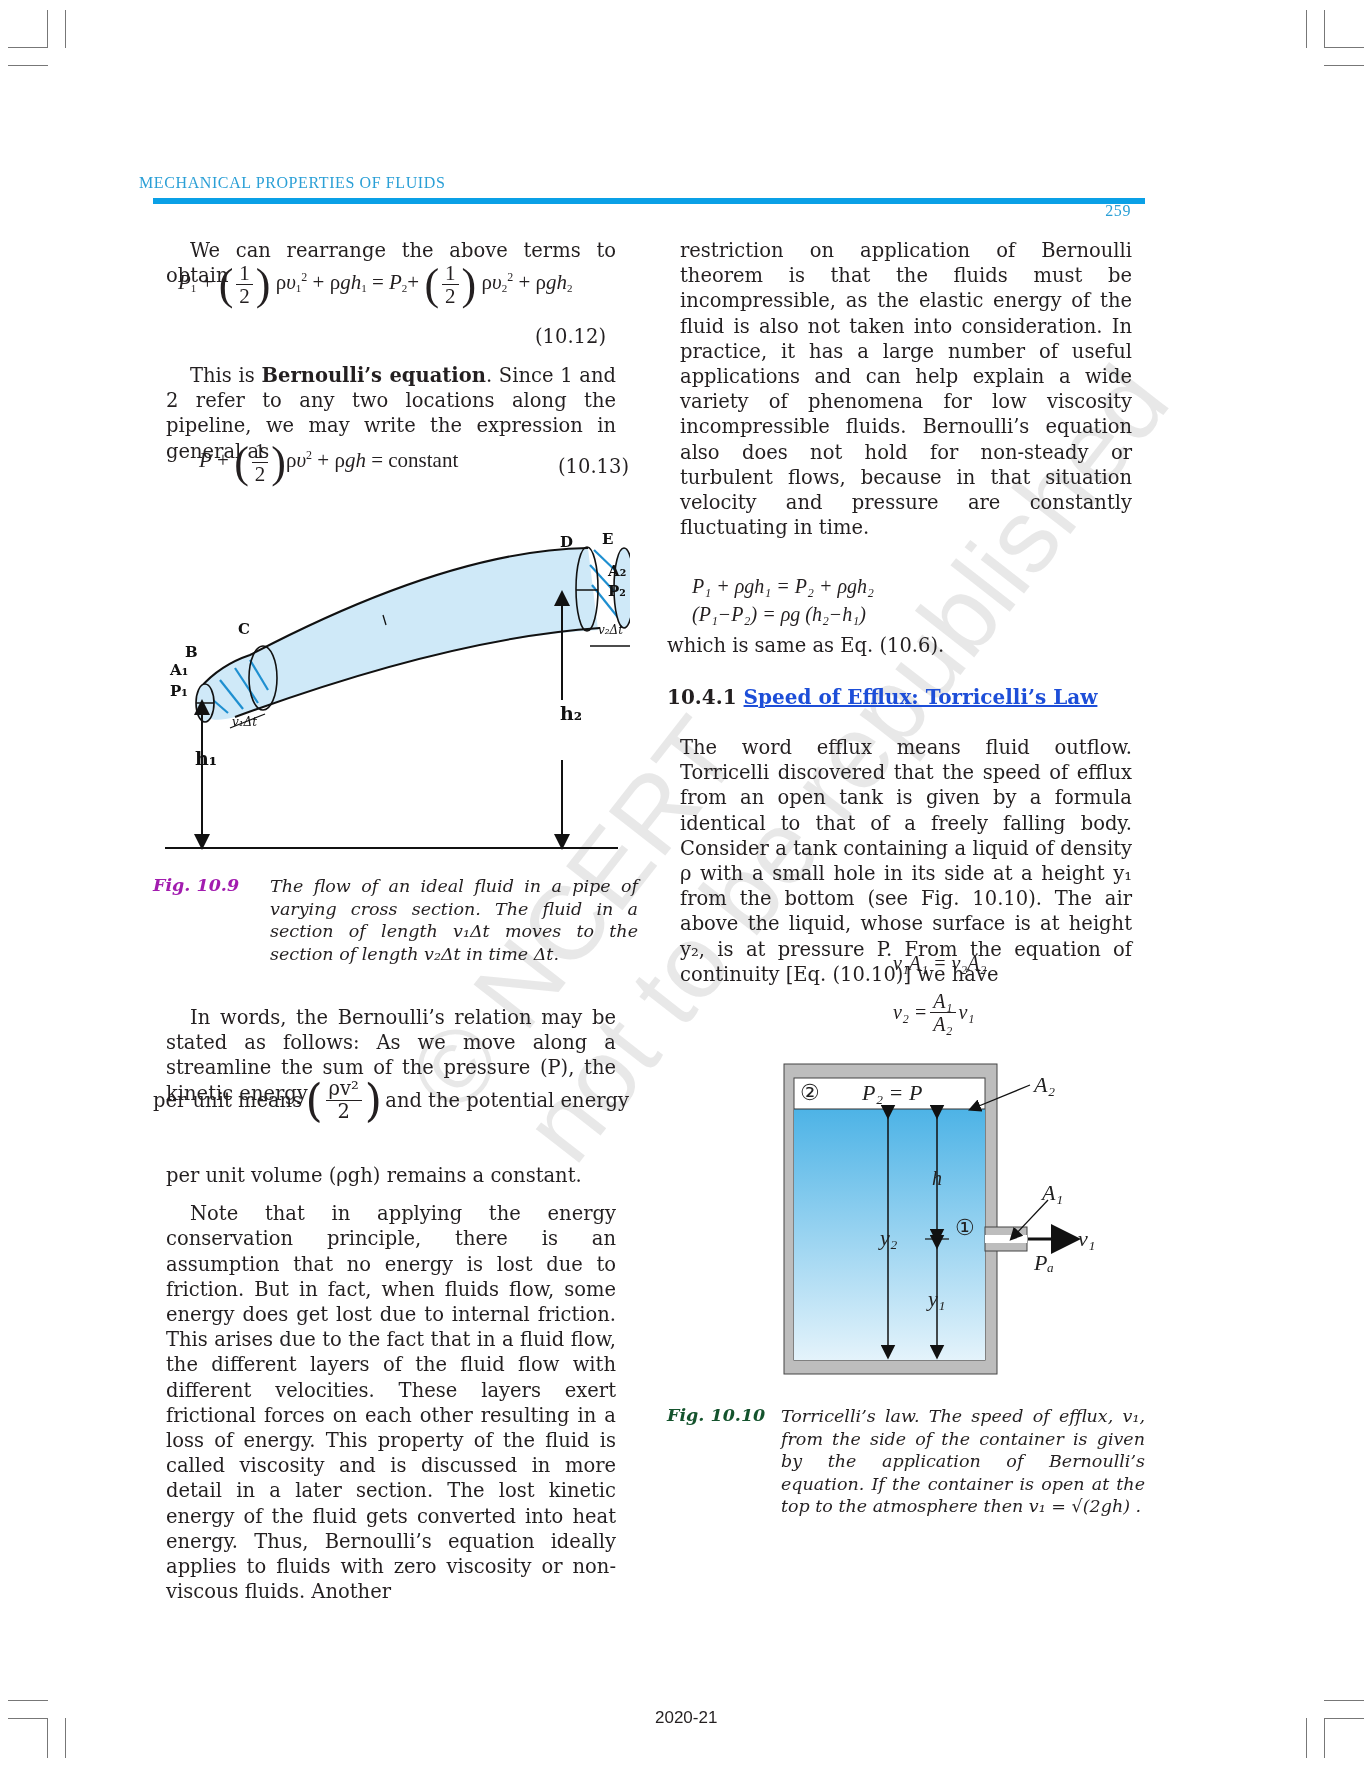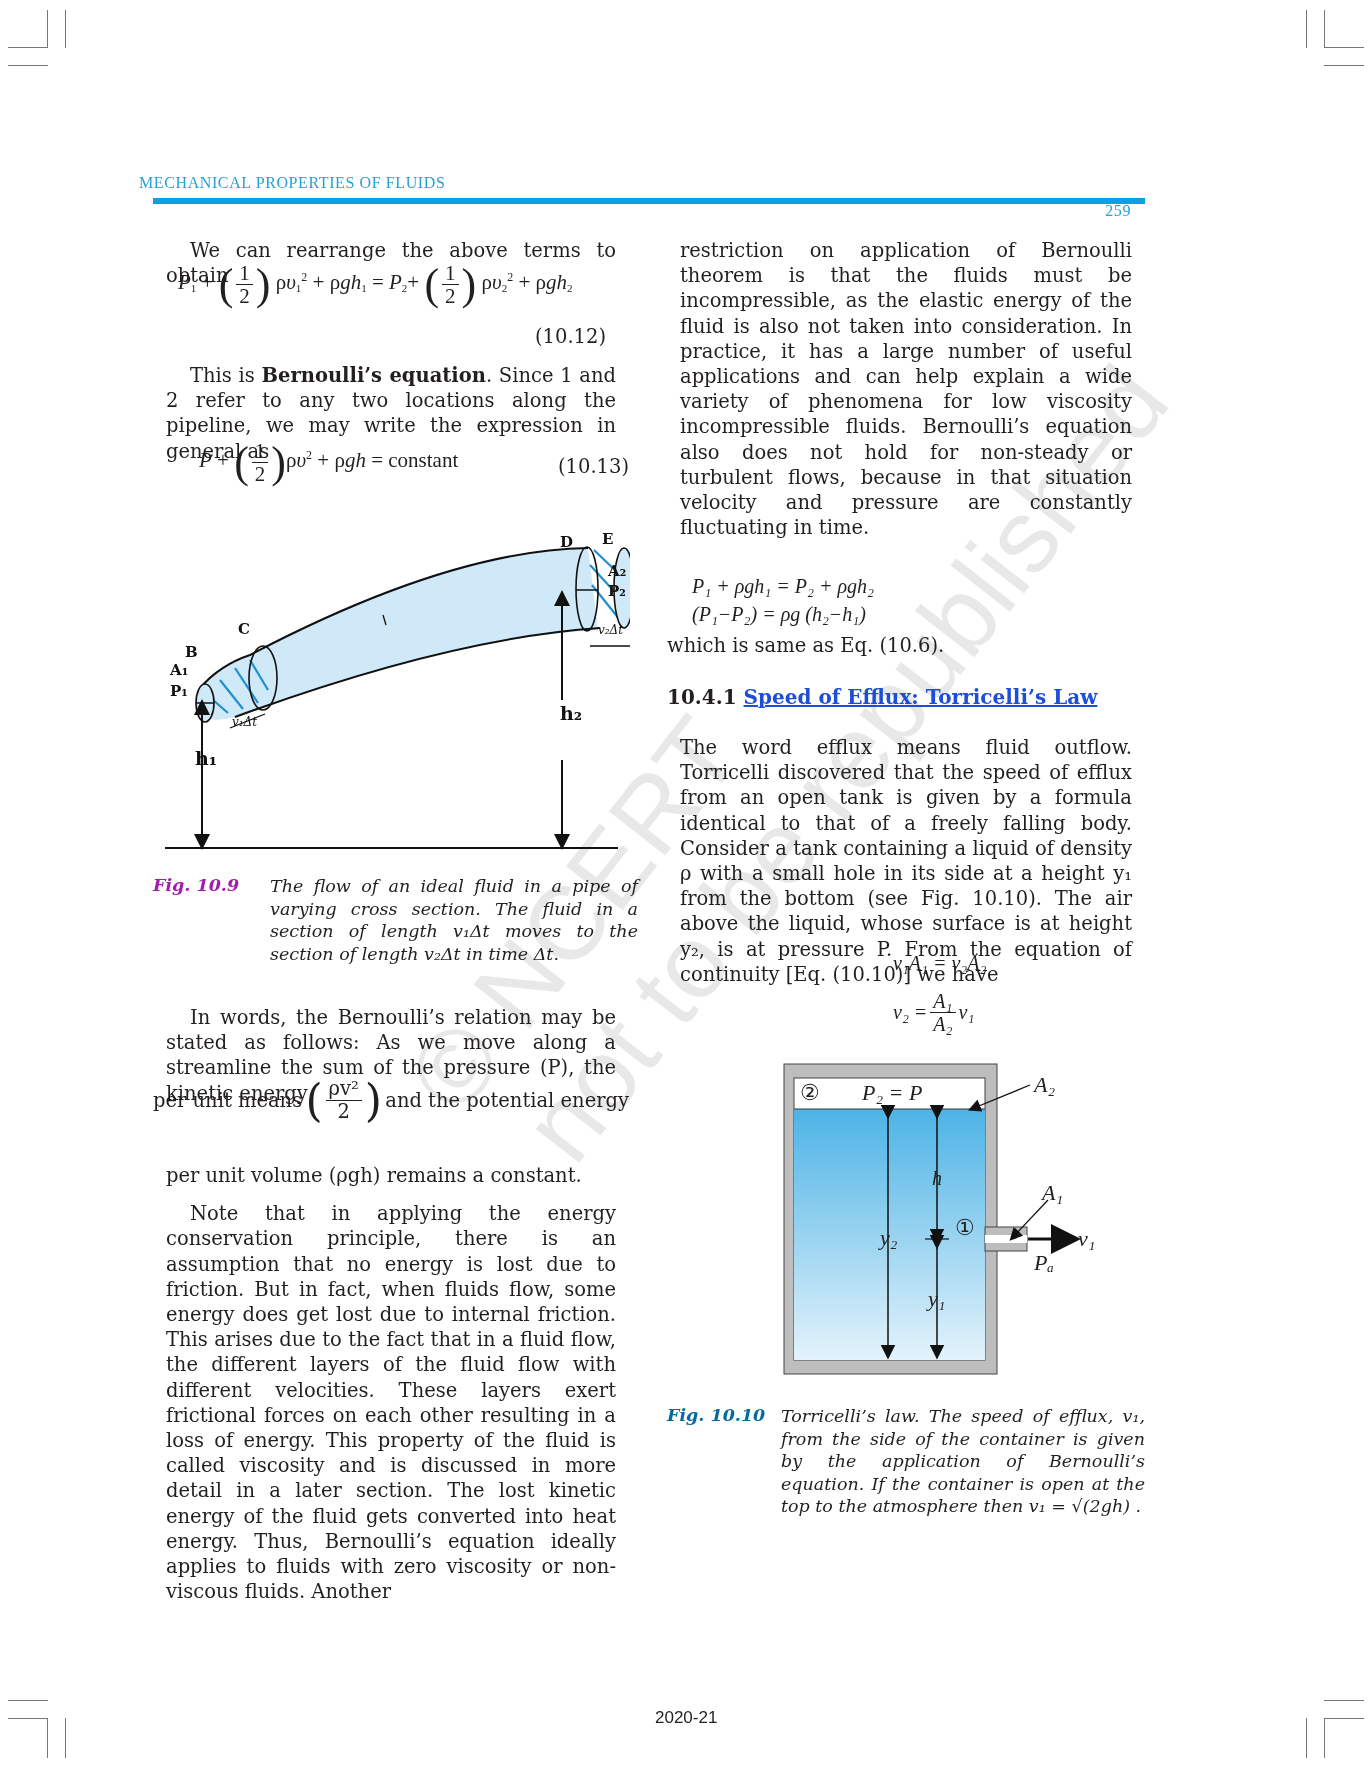--- a/index.html
+++ b/index.html
@@ -204,16 +204,16 @@
     <text x="152" y="125" font-size="20">h</text>
     <text x="175" y="175" font-style="normal">①</text>
     <text x="262" y="140">A₁</text>
     <text x="298" y="186">v₁</text>
     <text x="254" y="210">Pₐ</text>
     <text x="100" y="185">y₂</text>
     <text x="148" y="246">y₁</text>
   </g>
 </svg>
 
-<div class="abs" style="left:667px;top:1405px;font-size:17.5px;color:#0369a1;font-weight:bold;font-style:italic;">Fig. 10.10</div>
+<div class="abs" style="left:667px;top:1405px;font-size:17.5px;color:#14532d;font-weight:bold;font-style:italic;">Fig. 10.10</div>
 <div class="caption" style="left:781px;top:1405px;width:364px;text-align:justify;">Torricelli’s law. The speed of efflux, v₁, from the side of the container is given by the application of Bernoulli’s equation. If the container is open at the top to the atmosphere then v₁ = √(2gh) .</div>
 
 <div class="footer">2020-21</div>
 
 </body></html>

